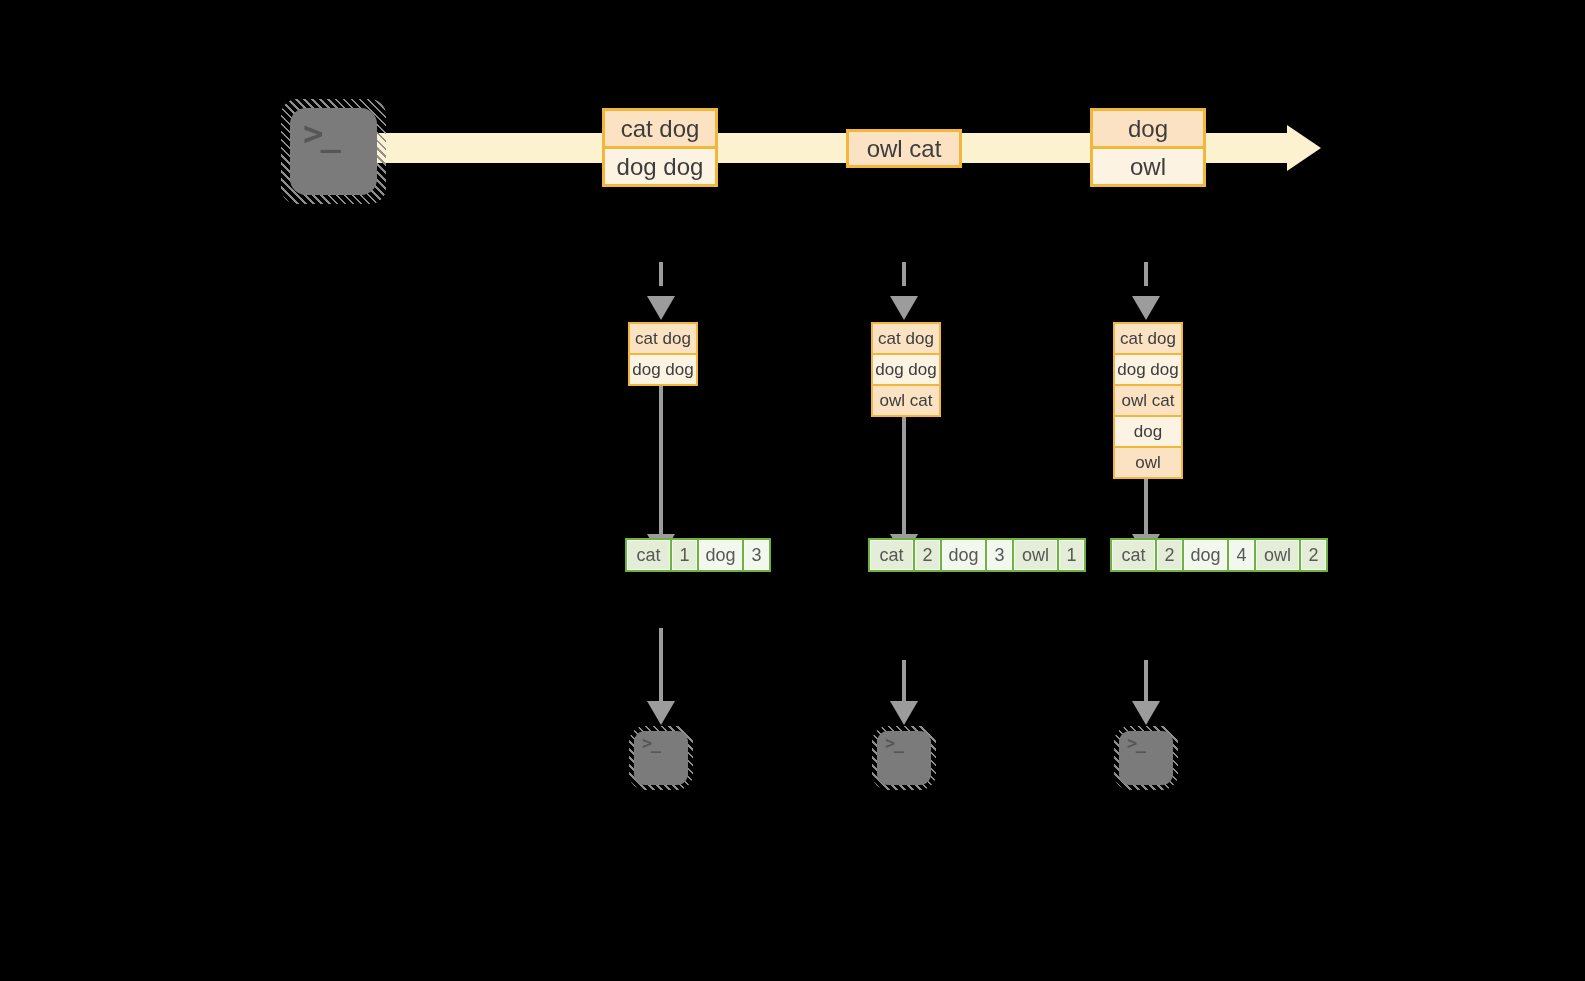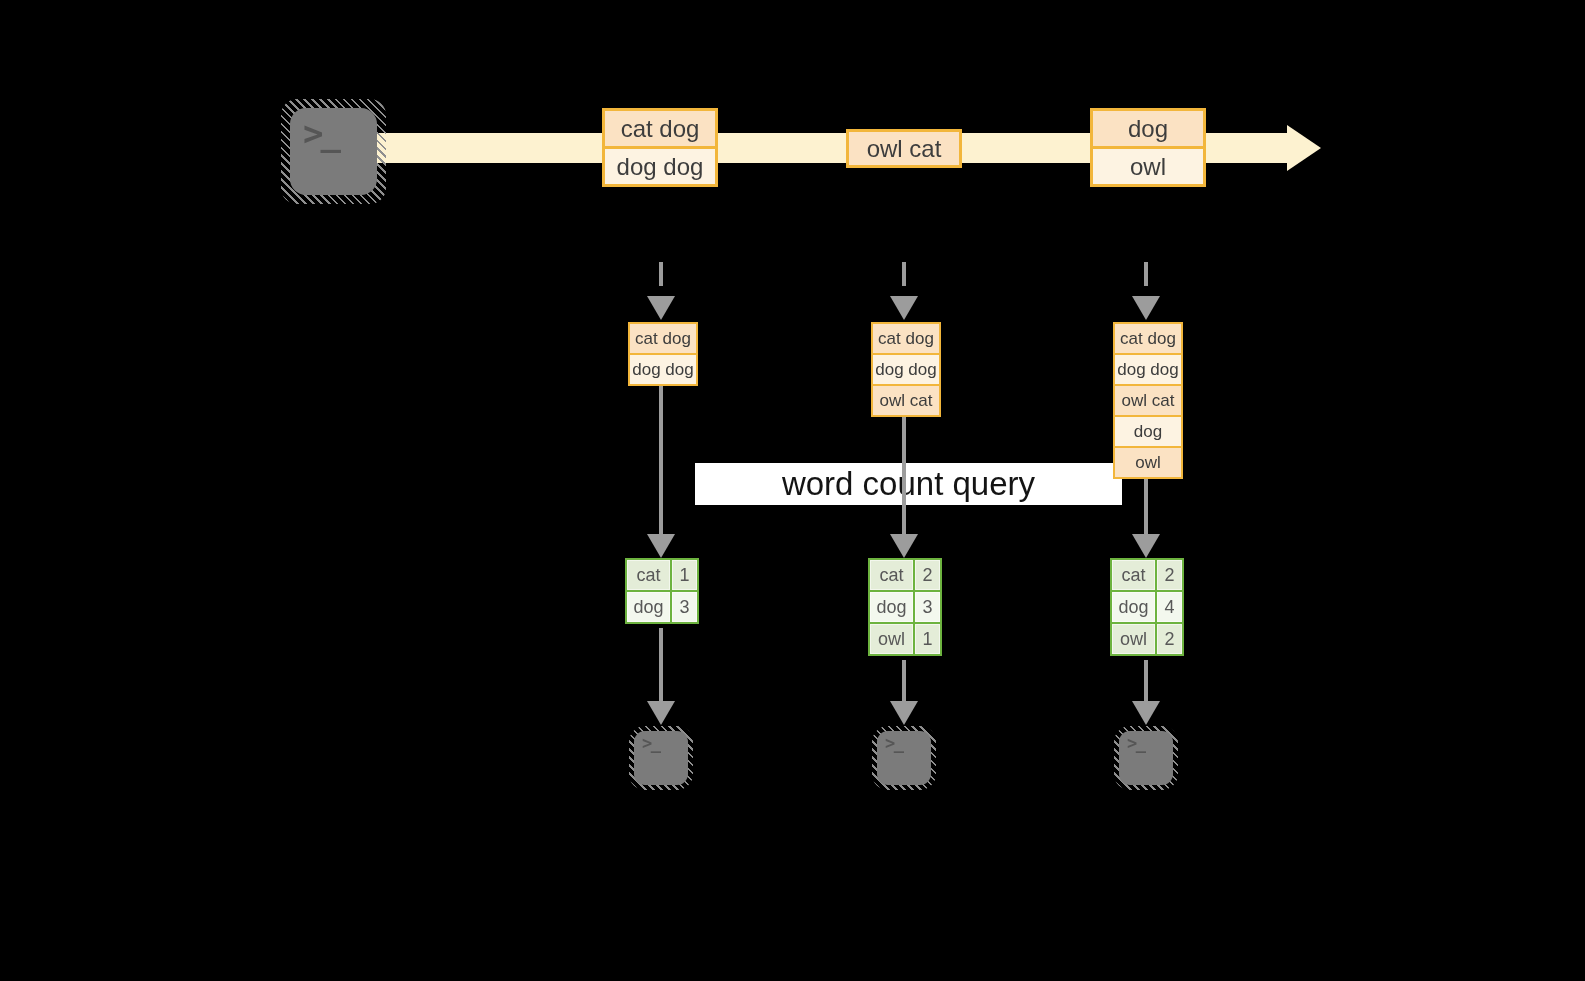--- a/index.html
+++ b/index.html
@@ -56,22 +56,22 @@
   #ingest-2{left:890px;top:262px;height:58px;}
   #ingest-3{left:1132px;top:262px;height:58px;}
   #query-1{left:647px;top:386px;height:172px;}
   #query-2{left:890px;top:417px;height:141px;}
   #query-3{left:1132px;top:479px;height:79px;}
   #out-1{left:647px;top:628px;height:97px;}
   #out-2{left:890px;top:660px;height:65px;}
   #out-3{left:1132px;top:660px;height:65px;}
 
   
-  .count-table{position:absolute;top:558px;background:var(--table_border,#6db33f);padding:2px;
-    display:flex;flex-direction:column;gap:2px;z-index:3;}
+  .count-table{position:absolute;top:538px;background:var(--table_border,#6db33f);padding:2px;
+    display:flex;flex-direction:row;gap:2px;z-index:3;}
   .count-table .trow{display:flex;gap:2px;}
   .count-table .trow > div{height:30px;display:flex;align-items:center;justify-content:center;
     font-size:18px;color:#585858;box-shadow:inset 0 0 0 1px rgba(255,255,255,.55);}
   .count-table .word{width:43px;}
   .count-table .num{width:25px;}
   .trow.base > div{background:var(--table_fill_a,#e4edd8);}
   .trow.alt > div{background:var(--table_fill_b,#f3f8ee);}
   #table-1{left:625px;} #table-2{left:868px;} #table-3{left:1110px;}
 </style>
 </head>
@@ -124,23 +124,20 @@
       <div class="cell base">owl cat</div>
     </div>
   <div class="buffer-stack" id="stack-3">
       <div class="cell base">cat dog</div>
       <div class="cell alt">dog dog</div>
       <div class="cell base">owl cat</div>
       <div class="cell alt">dog</div>
       <div class="cell base">owl</div>
     </div>
 
-  <div class="query-band">
-    <span>word count query</span>
-  </div>
 
   <div class="v-arrow" id="query-1">
     <div class="shaft"></div>
     <div class="tip"></div>
   </div>
   <div class="v-arrow" id="query-2">
     <div class="shaft"></div>
     <div class="tip"></div>
   </div>
   <div class="v-arrow" id="query-3">

